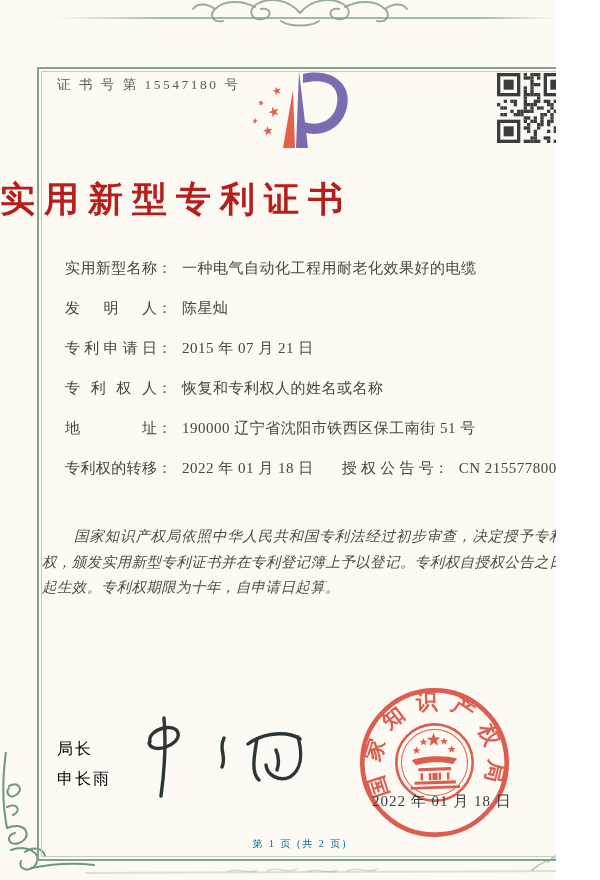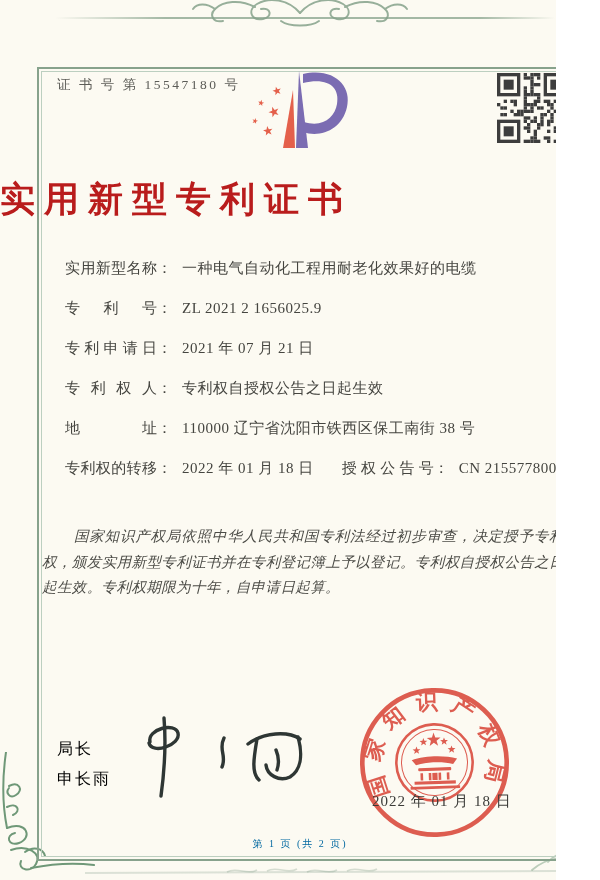--- a/index.html
+++ b/index.html
@@ -284,30 +284,30 @@
       </g>
   </svg>
 
   <div class="title"><span>实用新型专利证书</span></div>
 
   <div class="fields">
     <div class="frow">
       <span class="flabel">实用新型名称</span><span class="colon">：</span><span class="fval">一种电气自动化工程用耐老化效果好的电缆</span>
     </div>
     <div class="frow">
-      <span class="flabel">专利号</span><span class="colon">：</span><span class="fval">ZL 2021 2 1656025.9</span>
-    </div>
-    <div class="frow">
-      <span class="flabel">专利申请日</span><span class="colon">：</span><span class="fval">2021 年 07 月 21 日</span>
-    </div>
-    <div class="frow">
-      <span class="flabel">专利权人</span><span class="colon">：</span><span class="fval">专利权自授权公告之日起生效</span>
-    </div>
-    <div class="frow">
-      <span class="flabel">地址</span><span class="colon">：</span><span class="fval">110000 辽宁省沈阳市铁西区保工南街 38 号</span>
+      <span class="flabel">发明人</span><span class="colon">：</span><span class="fval">陈星灿</span>
+    </div>
+    <div class="frow">
+      <span class="flabel">专利申请日</span><span class="colon">：</span><span class="fval">2015 年 07 月 21 日</span>
+    </div>
+    <div class="frow">
+      <span class="flabel">专利权人</span><span class="colon">：</span><span class="fval">恢复和专利权人的姓名或名称</span>
+    </div>
+    <div class="frow">
+      <span class="flabel">地址</span><span class="colon">：</span><span class="fval">190000 辽宁省沈阳市铁西区保工南街 51 号</span>
     </div>
     <div class="frow">
       <span><span class="flabel">专利权的转移</span><span class="colon">：</span><span class="fval">2022 年 01 月 18 日</span></span><span class="grant-group2"><span class="flabel">授权公告号</span><span class="colon">：</span><span class="fval">CN 215577800 U</span></span>
     </div>
   </div>
 
   <div class="paras">
     <p>国家知识产权局依照中华人民共和国专利法经过初步审查，决定授予专利权，颁发实用新型专利证书并在专利登记簿上予以登记。专利权自授权公告之日起生效。专利权期限为十年，自申请日起算。</p>
   </div>
 

